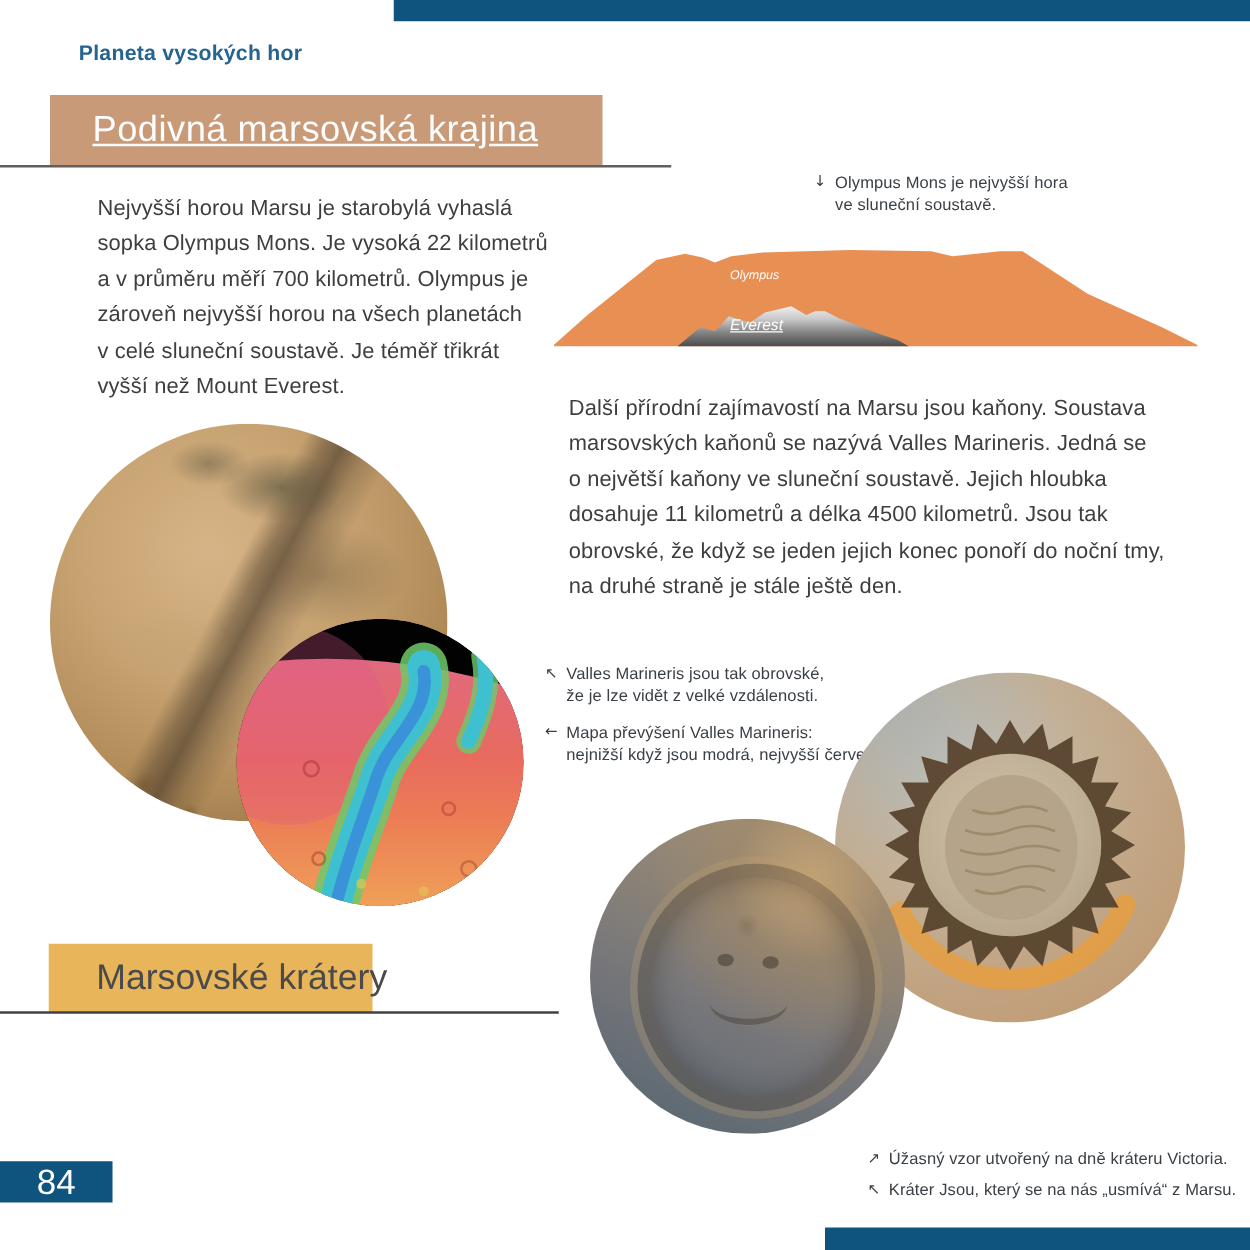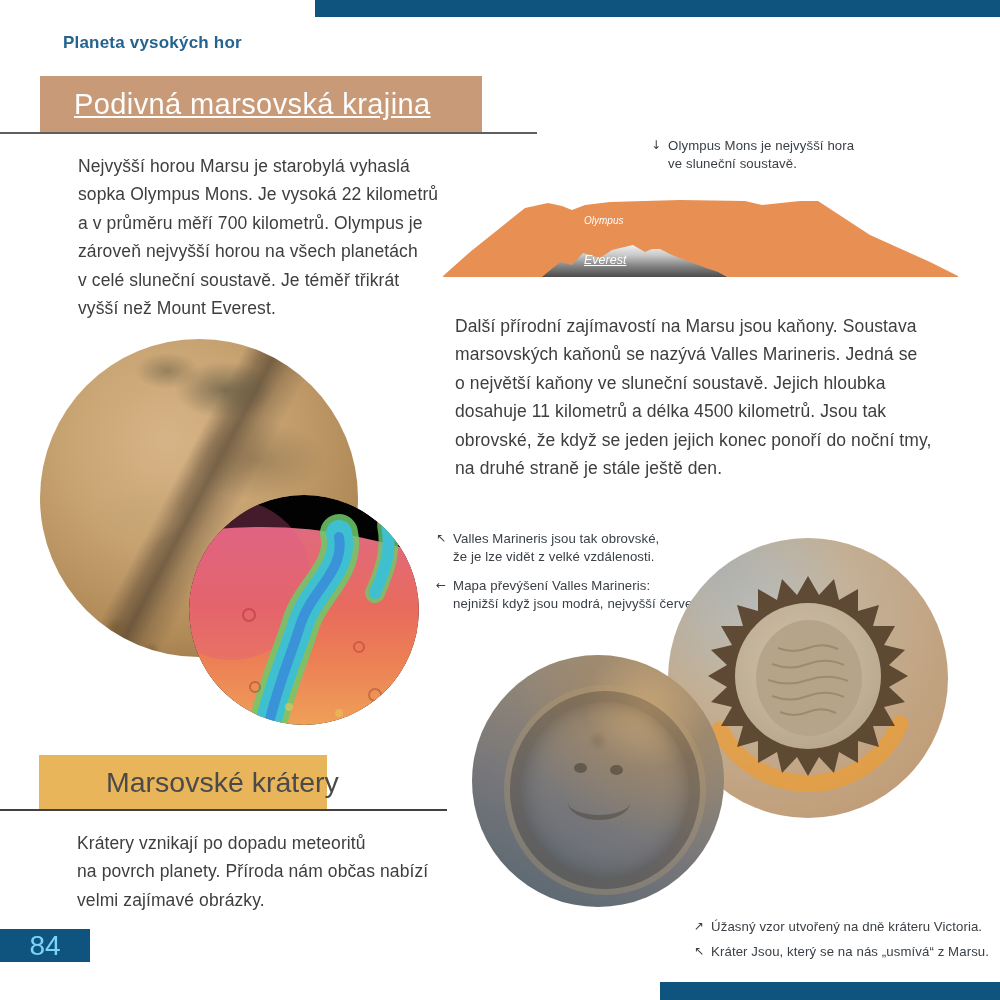--- a/index.html
+++ b/index.html
@@ -65,24 +65,24 @@
   .gale-rim{position:absolute;left:38px;top:36px;width:168px;height:176px;border-radius:50%;
       border:11px solid rgba(74,62,48,.32);
       box-shadow:0 0 0 6px rgba(188,158,112,.30), inset 0 0 22px rgba(46,38,28,.38);}
   .gale-eye{position:absolute;width:13px;height:10px;border-radius:50%;background:rgba(66,58,48,.55);}
   .gale-eye.left{left:102px;top:108px;}
   .gale-eye.right{left:138px;top:110px;}
   .gale-mouth{position:absolute;left:96px;top:130px;width:62px;height:30px;border-radius:0 0 50% 50%;
       border-bottom:5px solid rgba(72,62,50,.45);}
 
   .pagenum{position:absolute;left:0;top:929px;width:90px;height:33px;background:#0f547f;
-      color:#7dd3fc;font-size:28px;display:flex;align-items:center;justify-content:center;}
+      color:#ffffff;font-size:28px;display:flex;align-items:center;justify-content:center;}
 
   .banner2{position:absolute;left:39px;top:755px;width:259px;height:55px;background:#e8b55a;
-      display:flex;align-items:center;z-index:4;padding-left:29px;}
+      display:flex;align-items:center;z-index:4;}
   .banner2 span{color:#4a4a4a;font-size:28.5px;padding-left:38px;white-space:nowrap;}
   .rule2{position:absolute;left:0;top:809px;width:447px;height:2px;background:#414141;z-index:4;}
 </style>
 </head>
 <body>
 
 <div class="page">
 
   <div class="bar top-bar"></div>
 
@@ -203,23 +203,20 @@
     <div class="gale-eye left"></div>
     <div class="gale-eye right"></div>
     <div class="gale-mouth"></div>
   </div>
 
   <div class="banner2">
     <span>Marsovské krátery</span>
   </div>
   <div class="rule2"></div>
 
-  <div class="para para3">Krátery vznikají po dopadu meteoritů
-na povrch planety. Příroda nám občas nabízí
-velmi zajímavé obrázky.</div>
 
   <div class="caption cap-victoria">
     <span class="arrow">↗</span>
     <span class="ctext">Úžasný vzor utvořený na dně kráteru Victoria.</span>
   </div>
   <div class="caption cap-gale">
     <span class="arrow">↖</span>
     <span class="ctext">Kráter Jsou, který se na nás „usmívá“ z Marsu.</span>
   </div>
 

